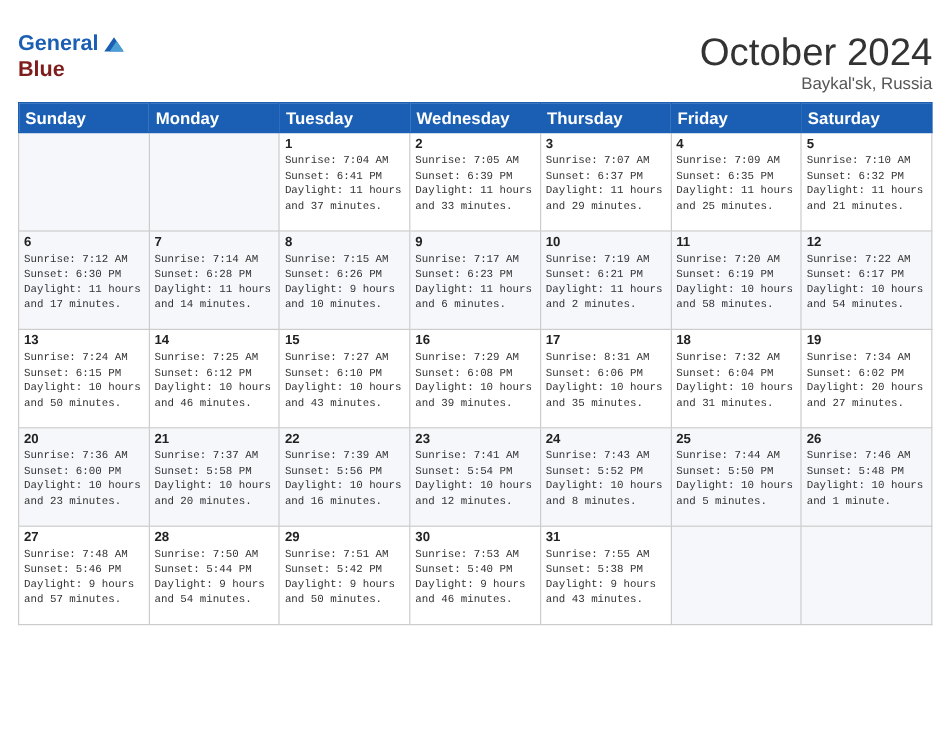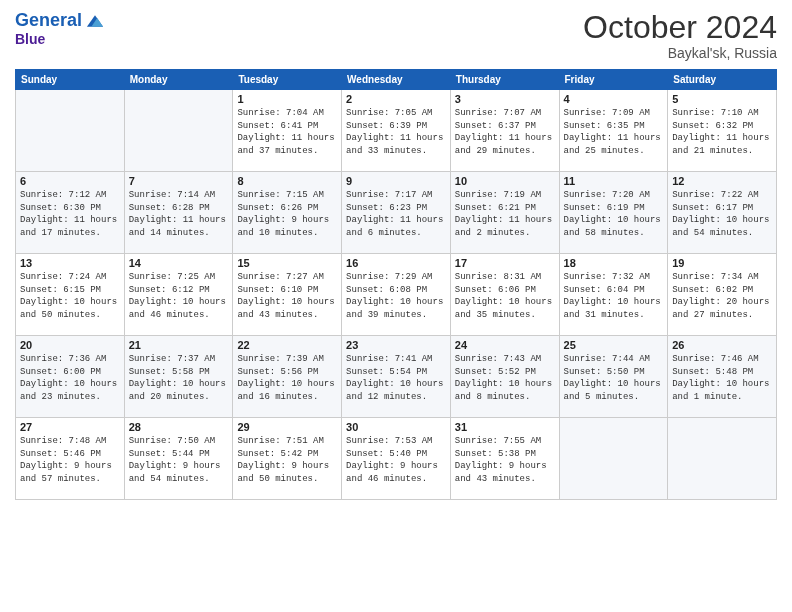--- a/index.html
+++ b/index.html
@@ -7,21 +7,21 @@
       font-family: Arial, sans-serif;
       background: #fff;
       width: 792px;
       height: 612px;
       overflow: hidden;
     }
     .page {
       width: 792px;
       height: 568px;
       background: #fff;
-      padding: 10px 15px;
+      padding: 26px 15px;
     }
     .header {
       display: flex;
       justify-content: space-between;
       align-items: flex-start;
       margin-bottom: 8px;
     }
     .logo {
       display: flex;
       align-items: center;
@@ -54,21 +54,21 @@
     }
     .calendar {
       width: 100%;
       border-collapse: collapse;
       font-size: 10px;
     }
     .calendar thead tr th {
       background: #1a5fb4;
       color: #fff;
       padding: 4px 5px;
-      font-size: 10px;
+      font-size: 14px;
       font-weight: bold;
       border: 1px solid #1a5fb4;
       text-align: left;
     }
     .calendar tbody tr td {
       border: 1px solid #ccc;
       vertical-align: top;
       padding: 3px 4px;
       width: calc(100% / 7);
       min-height: 70px;
@@ -103,21 +103,21 @@
       <div>
         <div style="display:flex;align-items:center;">
           <span class="logo-text">
             <span>General</span>
           </span>
           <svg class="logo-icon" viewBox="0 0 30 24" xmlns="http://www.w3.org/2000/svg">
             <polygon points="4,20 15,4 26,20" fill="#1a5fb4"></polygon>
             <polygon points="10,20 18,8 26,20" fill="#4a9fd4"></polygon>
           </svg>
         </div>
-        <div class="logo-text" style="color:#4c1d95; font-size:14px; font-weight:bold;">Blue</div>
+        <div class="logo-text" style="color:#7f1d1d; font-size:18px; font-weight:bold;">Blue</div>
       </div>
     </div>
     <div class="title-area">
       <div class="month-title">October 2024</div>
       <div class="subtitle">Baykal'sk, Russia</div>
     </div>
   </div>
 
   <table class="calendar">
     <thead>

